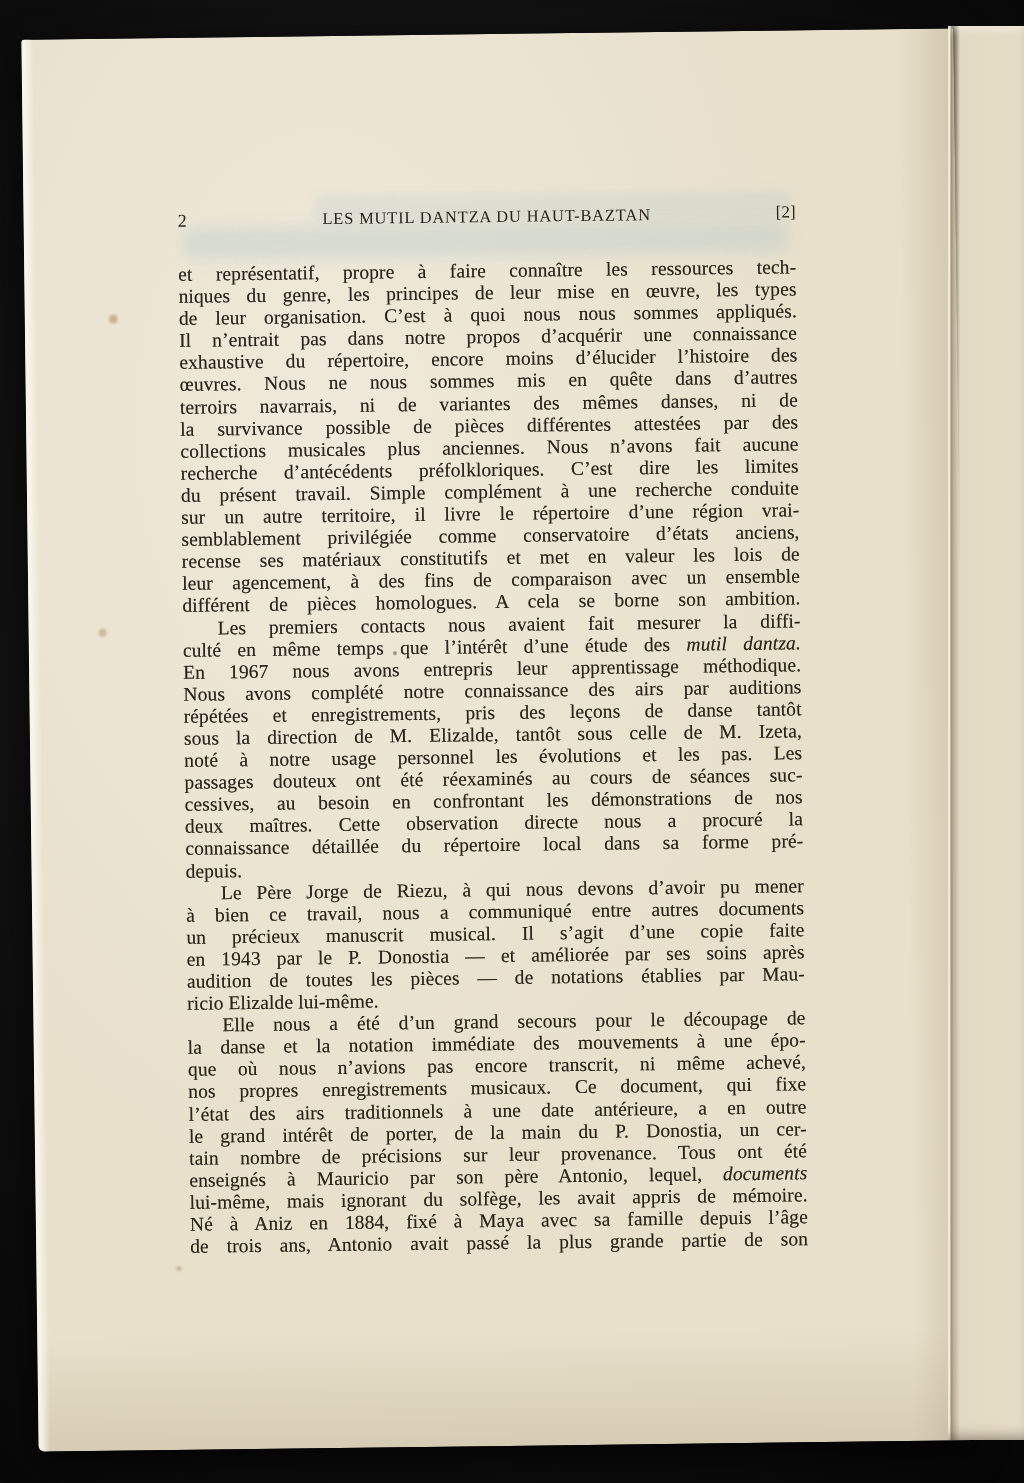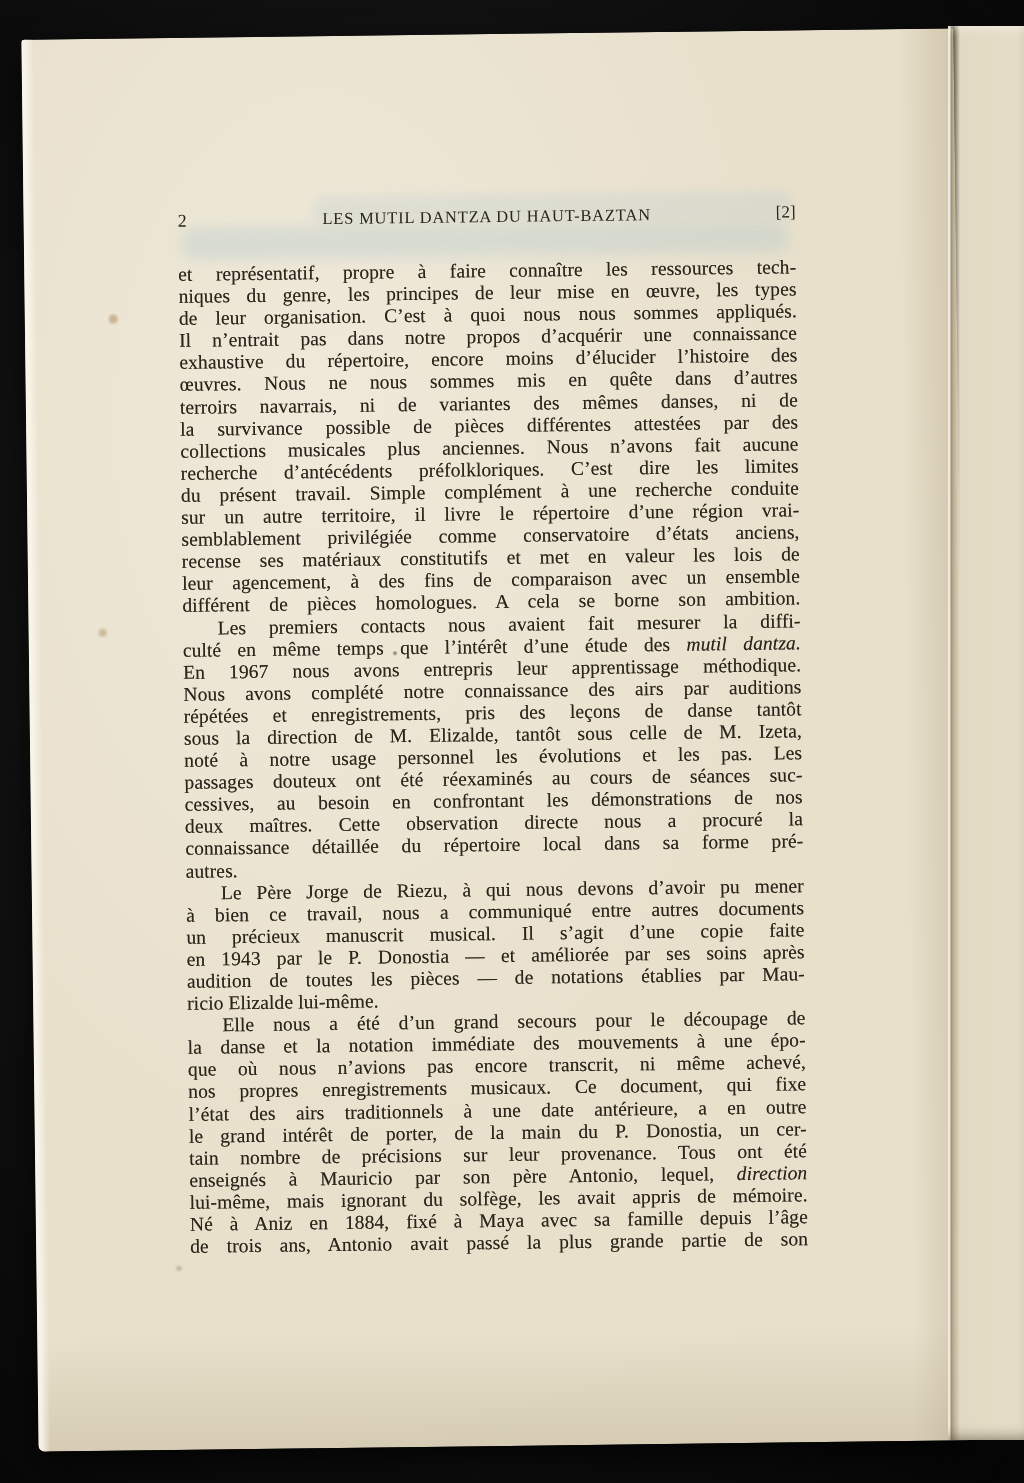--- a/index.html
+++ b/index.html
@@ -160,39 +160,39 @@
           <div class="line"><span>culté en même temps que l’intérêt d’une étude des </span><span class="it">mutil dantza.</span></div>
           <div class="line"><span>En 1967 nous avons entrepris leur apprentissage méthodique.</span></div>
           <div class="line"><span>Nous avons complété notre connaissance des airs par auditions</span></div>
           <div class="line"><span>répétées et enregistrements, pris des leçons de danse tantôt</span></div>
           <div class="line"><span>sous la direction de M. Elizalde, tantôt sous celle de M. Izeta,</span></div>
           <div class="line"><span>noté à notre usage personnel les évolutions et les pas. Les</span></div>
           <div class="line"><span>passages douteux ont été réexaminés au cours de séances suc-</span></div>
           <div class="line"><span>cessives, au besoin en confrontant les démonstrations de nos</span></div>
           <div class="line"><span>deux maîtres. Cette observation directe nous a procuré la</span></div>
           <div class="line"><span>connaissance détaillée du répertoire local dans sa forme pré-</span></div>
-          <div class="line short"><span>autres.</span></div>
+          <div class="line short"><span>depuis.</span></div>
         </div>
         <div class="para ind">
           <div class="line"><span>Le Père Jorge de Riezu, à qui nous devons d’avoir pu mener</span></div>
           <div class="line"><span>à bien ce travail, nous a communiqué entre autres documents</span></div>
           <div class="line"><span>un précieux manuscrit musical. Il s’agit d’une copie faite</span></div>
           <div class="line"><span>en 1943 par le P. Donostia — et améliorée par ses soins après</span></div>
           <div class="line"><span>audition de toutes les pièces — de notations établies par Mau-</span></div>
           <div class="line short"><span>ricio Elizalde lui-même.</span></div>
         </div>
         <div class="para ind">
           <div class="line"><span>Elle nous a été d’un grand secours pour le découpage de</span></div>
           <div class="line"><span>la danse et la notation immédiate des mouvements à une épo-</span></div>
           <div class="line"><span>que où nous n’avions pas encore transcrit, ni même achevé,</span></div>
           <div class="line"><span>nos propres enregistrements musicaux. Ce document, qui fixe</span></div>
           <div class="line"><span>l’état des airs traditionnels à une date antérieure, a en outre</span></div>
           <div class="line"><span>le grand intérêt de porter, de la main du P. Donostia, un cer-</span></div>
           <div class="line"><span>tain nombre de précisions sur leur provenance. Tous ont été</span></div>
-          <div class="line"><span>enseignés à Mauricio par son père Antonio, lequel, </span><span class="it">direction</span></div>
+          <div class="line"><span>enseignés à Mauricio par son père Antonio, lequel, </span><span class="it">documents</span></div>
           <div class="line"><span>lui-même, mais ignorant du solfège, les avait appris de mémoire.</span></div>
           <div class="line"><span>Né à Aniz en 1884, fixé à Maya avec sa famille depuis l’âge</span></div>
           <div class="line"><span>de trois ans, Antonio avait passé la plus grande partie de son</span></div>
         </div>
       </main>
   </div>
 
 </div>
 
 </body></html>

